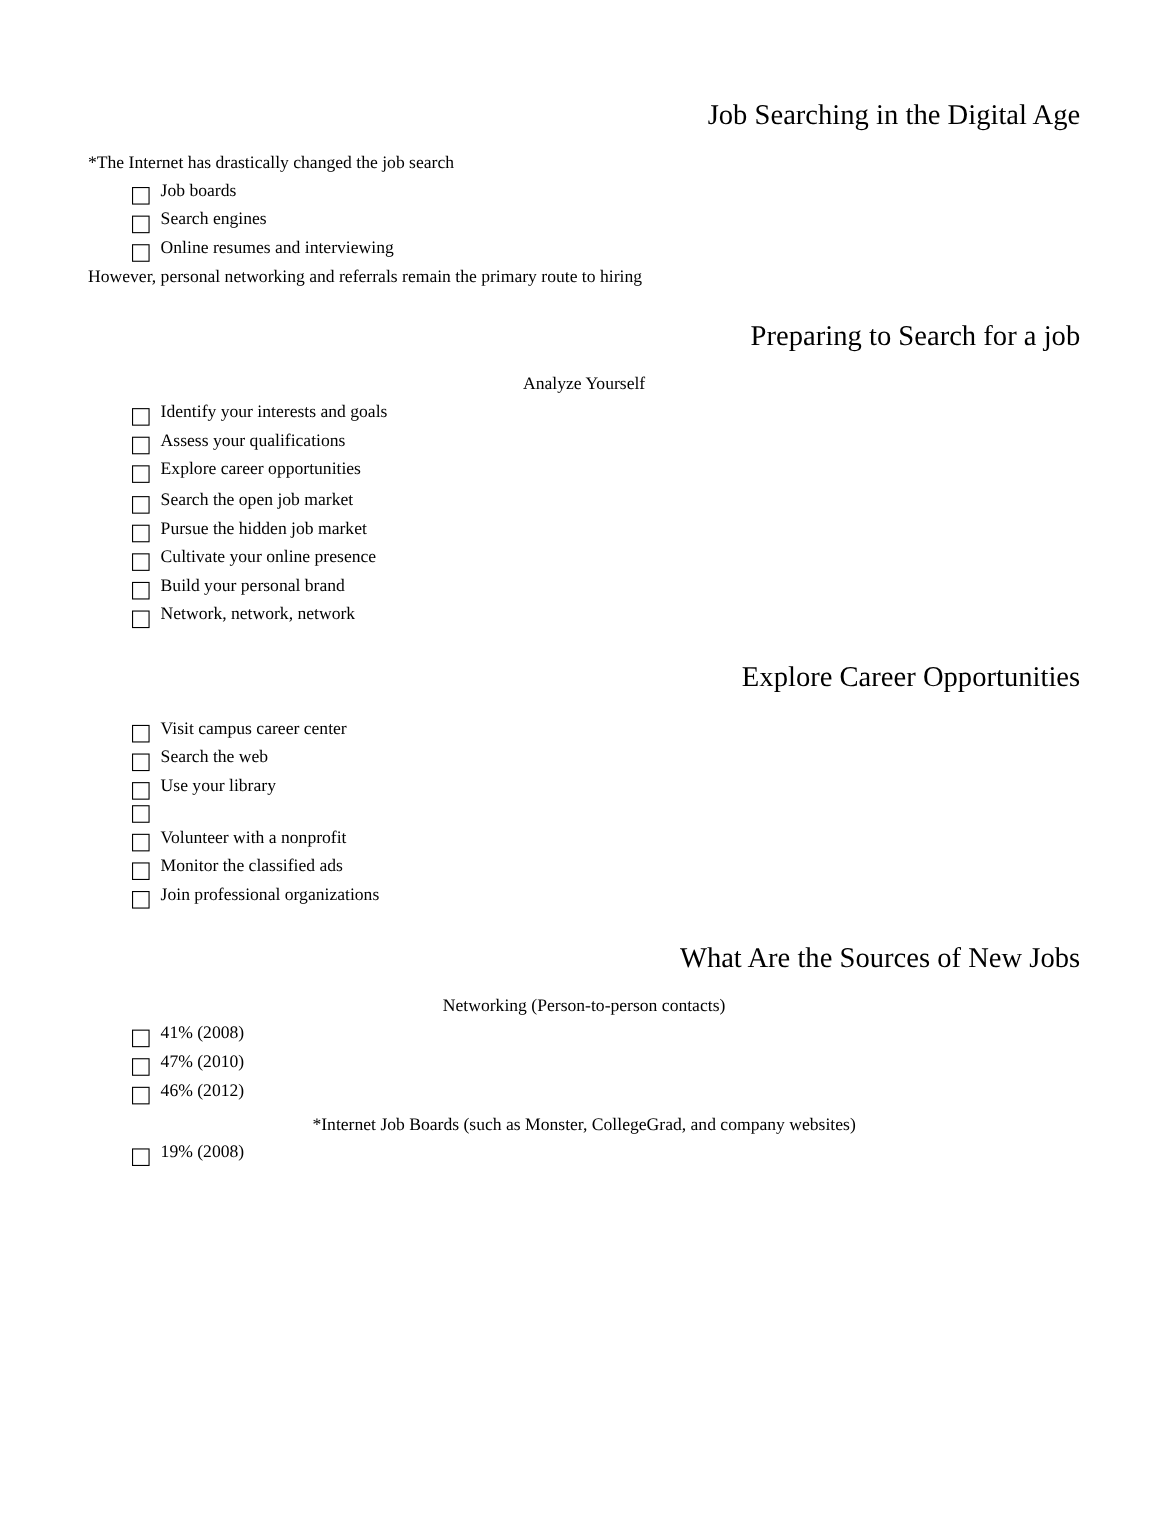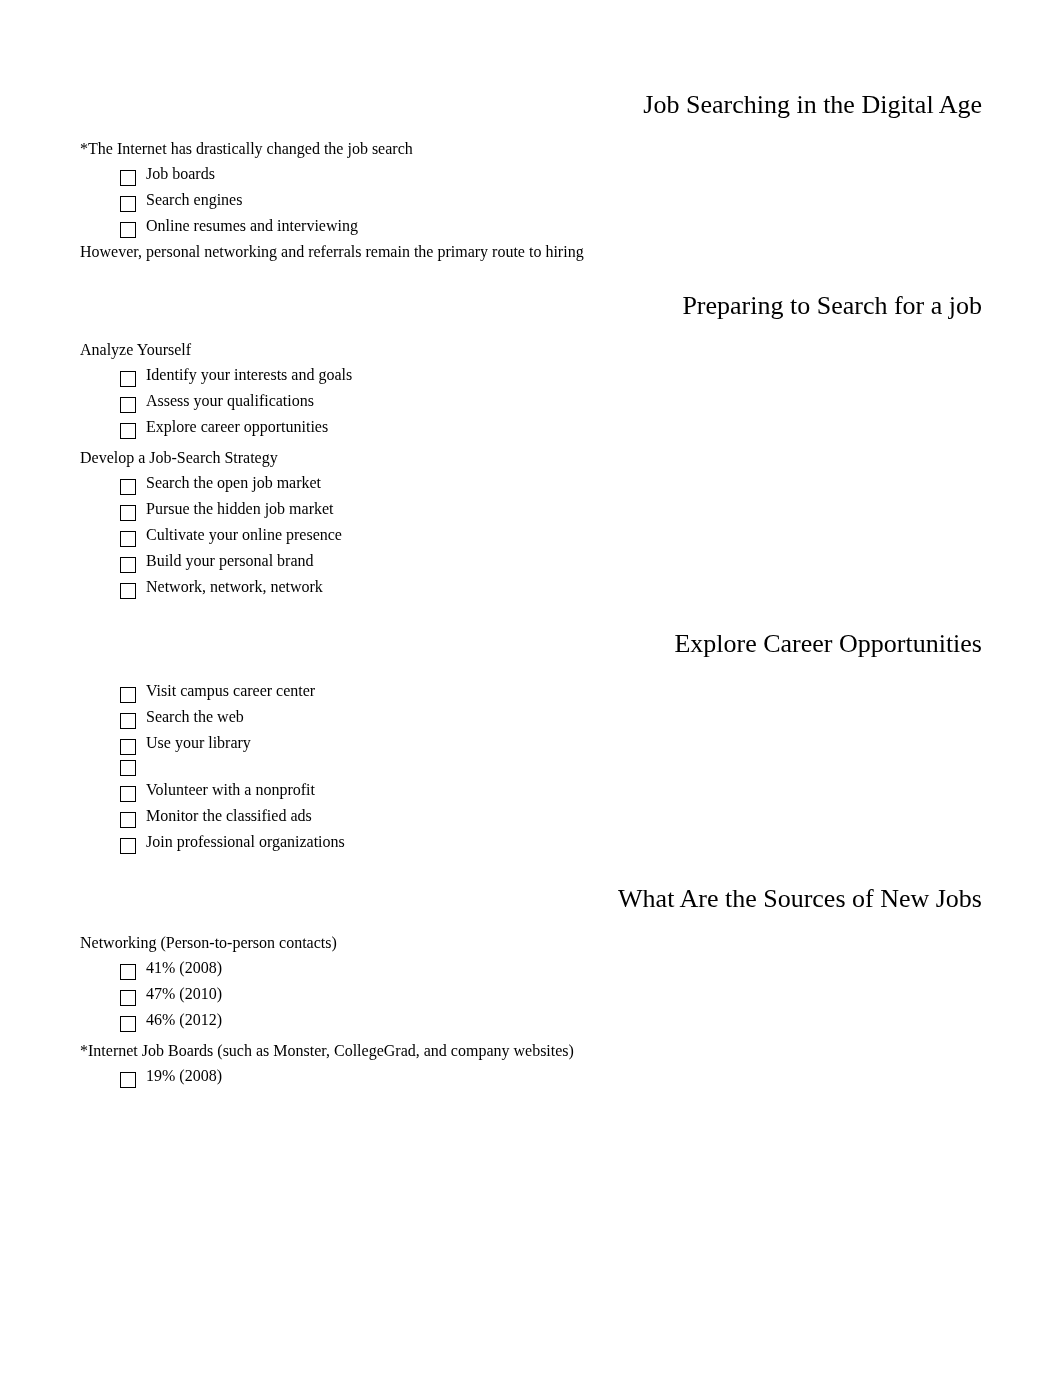--- a/index.html
+++ b/index.html
@@ -54,20 +54,21 @@
     }
 
     .section-block {
       margin-bottom: 30px;
     }
 
     .subsection-label {
       font-weight: normal;
       margin-bottom: 4px;
       margin-top: 10px;
+      text-align: center;
     }
 
     .conclusion-text {
       margin-top: 5px;
       margin-bottom: 0;
     }
   </style>
 </head>
 <body>
 
@@ -106,21 +107,20 @@
     <li>
       <span class="bullet"></span>
       <span>Assess your qualifications</span>
     </li>
     <li>
       <span class="bullet"></span>
       <span>Explore career opportunities</span>
     </li>
   </ul>
 
-  <p class="subsection-label">Develop a Job-Search Strategy</p>
   <ul class="sub-list">
     <li>
       <span class="bullet"></span>
       <span>Search the open job market</span>
     </li>
     <li>
       <span class="bullet"></span>
       <span>Pursue the hidden job market</span>
     </li>
     <li>

